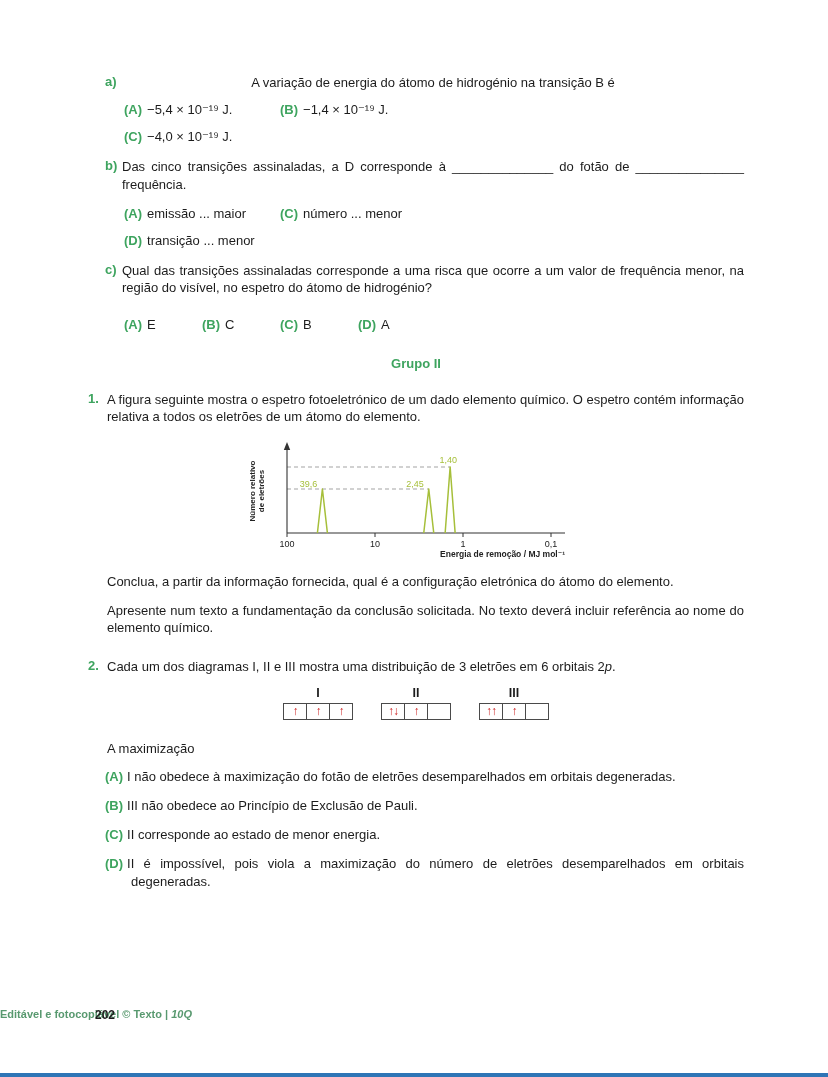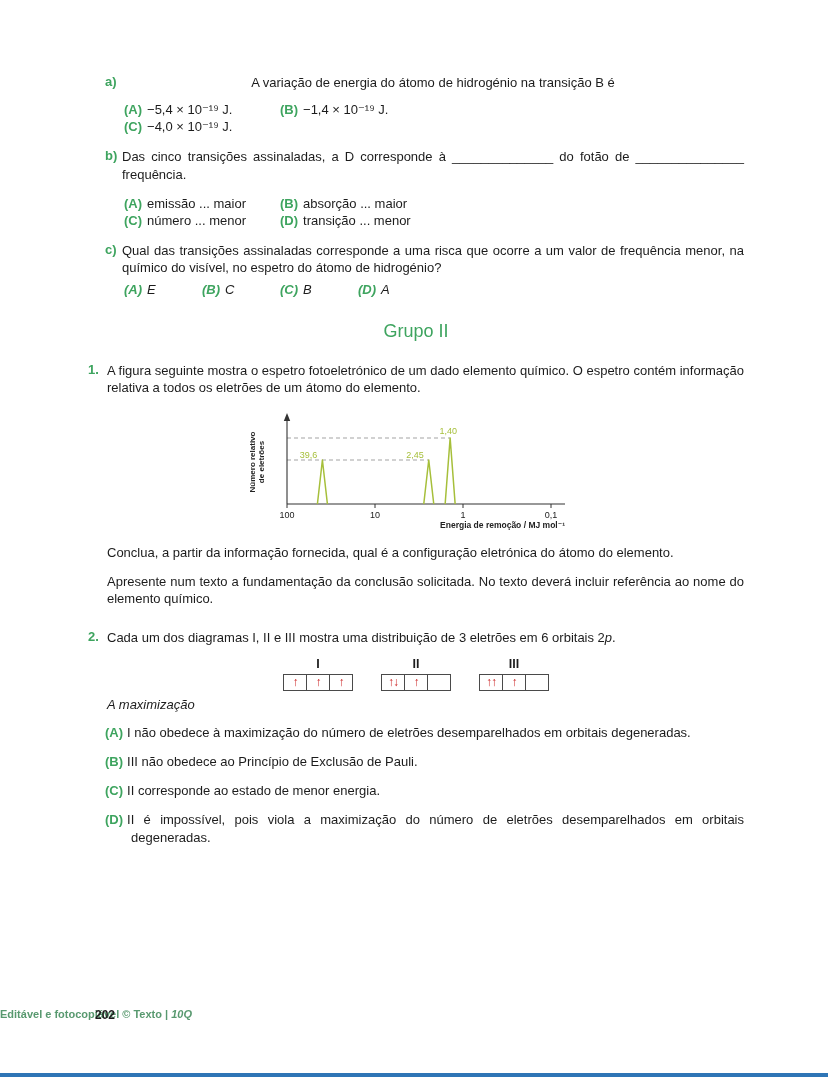--- a/index.html
+++ b/index.html
@@ -13,29 +13,29 @@
   .content { padding:74px 84px 0 88px; }
 
   .q-row { display:flex; }
   .sub { margin-left:17px; }
   .q-label { flex:none; width:17px; color:var(--accent); font-weight:bold; }
   .num-label { flex:none; width:19px; color:var(--accent); font-weight:bold; }
   .q-body { flex:1; min-width:0; }
   .q-text { text-align:justify; line-height:1.32; }
   .plain { text-align:center; }
 
-  .opts { margin-top:10px; padding-left:2px; display:grid; line-height:1.32; }
+  .opts { margin-top:10px; padding-left:2px; display:grid; row-gap:10px; line-height:1.32; }
   .cols2 { grid-template-columns:156px 1fr; }
   .cols4 { grid-template-columns:78px 78px 78px 1fr; }
   .opt-letter { color:var(--accent); font-weight:bold; margin-right:5px; }
 
-  .mt12 { margin-top:12px; } .mt13 { margin-top:13px; } .mt15 { margin-top:5px;font-style:italic; }
+  .mt12 { margin-top:12px; } .mt13 { margin-top:13px; } .mt15 { margin-top:20px; }
   .mt20 { margin-top:20px; } .mt22 { margin-top:22px; }
 
-  .heading { text-align:center; color:var(--accent); font-weight:normal; margin-top:22px; font-size:18px; }
+  .heading { text-align:center; color:var(--accent); font-weight:bold; margin-top:22px; font-size:13px; }
 
   .chart-wrap { width:350px; margin:8px auto 0; }
   .chart-wrap svg { display:block; font-family:inherit; }
 
   .para { text-align:justify; line-height:1.32; margin-left:19px; }
 
   .diagrams { display:flex; justify-content:center; gap:28px; margin-top:10px; }
   .diag-label { text-align:center; font-weight:bold; font-size:12.5px; margin-bottom:3px; }
   .diag-boxes { display:flex; }
   .cell {
@@ -69,31 +69,30 @@
       </div>
     </div>
   </div>
 
   <div class="q-row sub mt13">
     <span class="q-label">b)</span>
     <div class="q-body">
       <p class="q-text">Das cinco transições assinaladas, a D corresponde à ______________ do fotão de _______________ frequência.</p>
       <div class="opts cols2 mt12">
         <div class="opt"><span class="opt-letter">(A)</span><span>emissão ... maior</span></div>
-        <div class="opt"><span class="opt-letter">(B)</span><span>absorção ... maior</span></div>
         <div class="opt"><span class="opt-letter">(C)</span><span>número ... menor</span></div>
         <div class="opt"><span class="opt-letter">(D)</span><span>transição ... menor</span></div>
       </div>
     </div>
   </div>
 
   <div class="q-row sub mt13">
     <span class="q-label">c)</span>
     <div class="q-body">
-      <p class="q-text">Qual das transições assinaladas corresponde a uma risca que ocorre a um valor de frequência menor, na químico do visível, no espetro do átomo de hidrogénio?</p>
+      <p class="q-text">Qual das transições assinaladas corresponde a uma risca que ocorre a um valor de frequência menor, na região do visível, no espetro do átomo de hidrogénio?</p>
       <div class="opts cols4 mt15">
         <div class="opt"><span class="opt-letter">(A)</span><span>E</span></div>
         <div class="opt"><span class="opt-letter">(B)</span><span>C</span></div>
         <div class="opt"><span class="opt-letter">(C)</span><span>B</span></div>
         <div class="opt"><span class="opt-letter">(D)</span><span>A</span></div>
       </div>
     </div>
   </div>
 
   <h2 class="heading">Grupo II</h2>
@@ -164,21 +163,21 @@
         <span class="cell">↑↑</span>
         <span class="cell">↑</span>
         <span class="cell"></span>
       </div>
     </div>
   </div>
 
   <p class="para mt15">A maximização</p>
 
   <div style="margin-left:17px;">
-    <p class="optline"><span class="opt-letter">(A)</span><span>I não obedece à maximização do número de eletrões desemparelhados em orbitais degeneradas.</span></p>
+    <p class="optline"><span class="opt-letter">(A)</span><span>I não obedece à maximização do fotão de eletrões desemparelhados em orbitais degeneradas.</span></p>
     <p class="optline"><span class="opt-letter">(B)</span><span>III não obedece ao Princípio de Exclusão de Pauli.</span></p>
     <p class="optline"><span class="opt-letter">(C)</span><span>II corresponde ao estado de menor energia.</span></p>
     <p class="optline"><span class="opt-letter">(D)</span><span>II é impossível, pois viola a maximização do número de eletrões desemparelhados em orbitais degeneradas.</span></p>
   </div>
 
 </div>
 
 <div class="footer">
   <span class="page-num">202</span>
   <div class="footer-center"><span>Editável e fotocopiável © Texto | </span><i>10Q</i></div>

